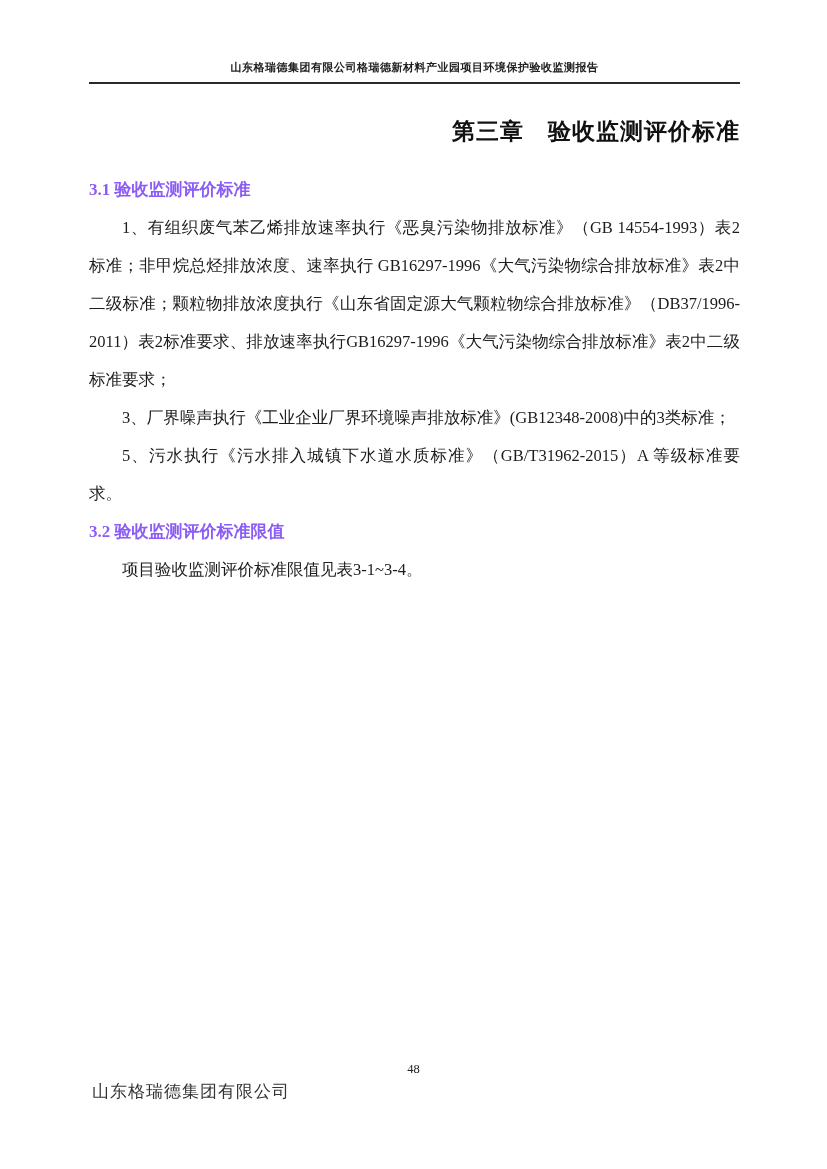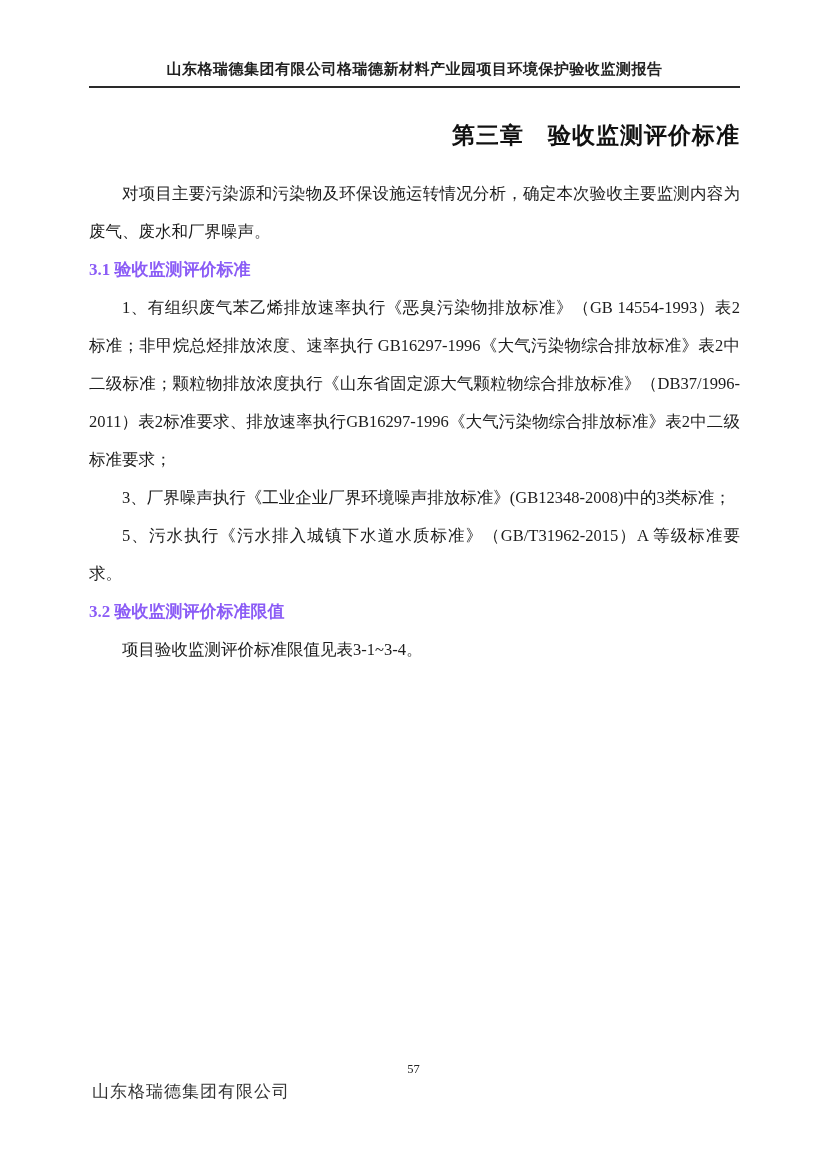--- a/index.html
+++ b/index.html
@@ -18,21 +18,21 @@
     box-sizing: border-box;
   }
   .content {
     position: absolute;
     left: 89px;
     top: 60px;
     width: 651px;
   }
   .page-header {
     text-align: center;
-    font-size: 15px;
+    font-size: 11px;
     font-weight: 600;
     letter-spacing: 0.5px;
     color: #222;
     padding-bottom: 7px;
     border-bottom: 2px solid #2a2a2a;
   }
   .chapter-title {
     text-align: right;
     font-size: 23px;
     font-weight: bold;
@@ -80,34 +80,33 @@
 <body>
 
 <div class="page">
   <div class="content">
 
     <div class="page-header">山东格瑞德集团有限公司格瑞德新材料产业园项目环境保护验收监测报告</div>
 
     <h1 class="chapter-title">第三章　验收监测评价标准</h1>
 
     <div class="body-text">
-      <p class="para">对项目主要污染源和污染物及环保设施运转情况分析，确定本次验收主要监测内容为废气、废水和厂界噪声。</p>
 
       <h2 class="section-heading">3.1 验收监测评价标准</h2>
 
       <p class="para">1、有组织废气苯乙烯排放速率执行《恶臭污染物排放标准》（GB 14554-1993）表2标准；非甲烷总烃排放浓度、速率执行 GB16297-1996《大气污染物综合排放标准》表2中二级标准；颗粒物排放浓度执行《山东省固定源大气颗粒物综合排放标准》（DB37/1996-2011）表2标准要求、排放速率执行GB16297-1996《大气污染物综合排放标准》表2中二级标准要求；</p>
 
 
       <p class="para">3、厂界噪声执行《工业企业厂界环境噪声排放标准》(GB12348-2008)中的3类标准；</p>
 
 
       <p class="para">5、污水执行《污水排入城镇下水道水质标准》（GB/T31962-2015）A 等级标准要求。</p>
 
       <h2 class="section-heading">3.2 验收监测评价标准限值</h2>
 
       <p class="para">项目验收监测评价标准限值见表3-1~3-4。</p>
     </div>
   </div>
 
-  <div class="footer-pagenum">57</div>
+  <div class="footer-pagenum">48</div>
 
   <div class="footer-company">山东格瑞德集团有限公司</div>
 </div>
 
 </body></html>

